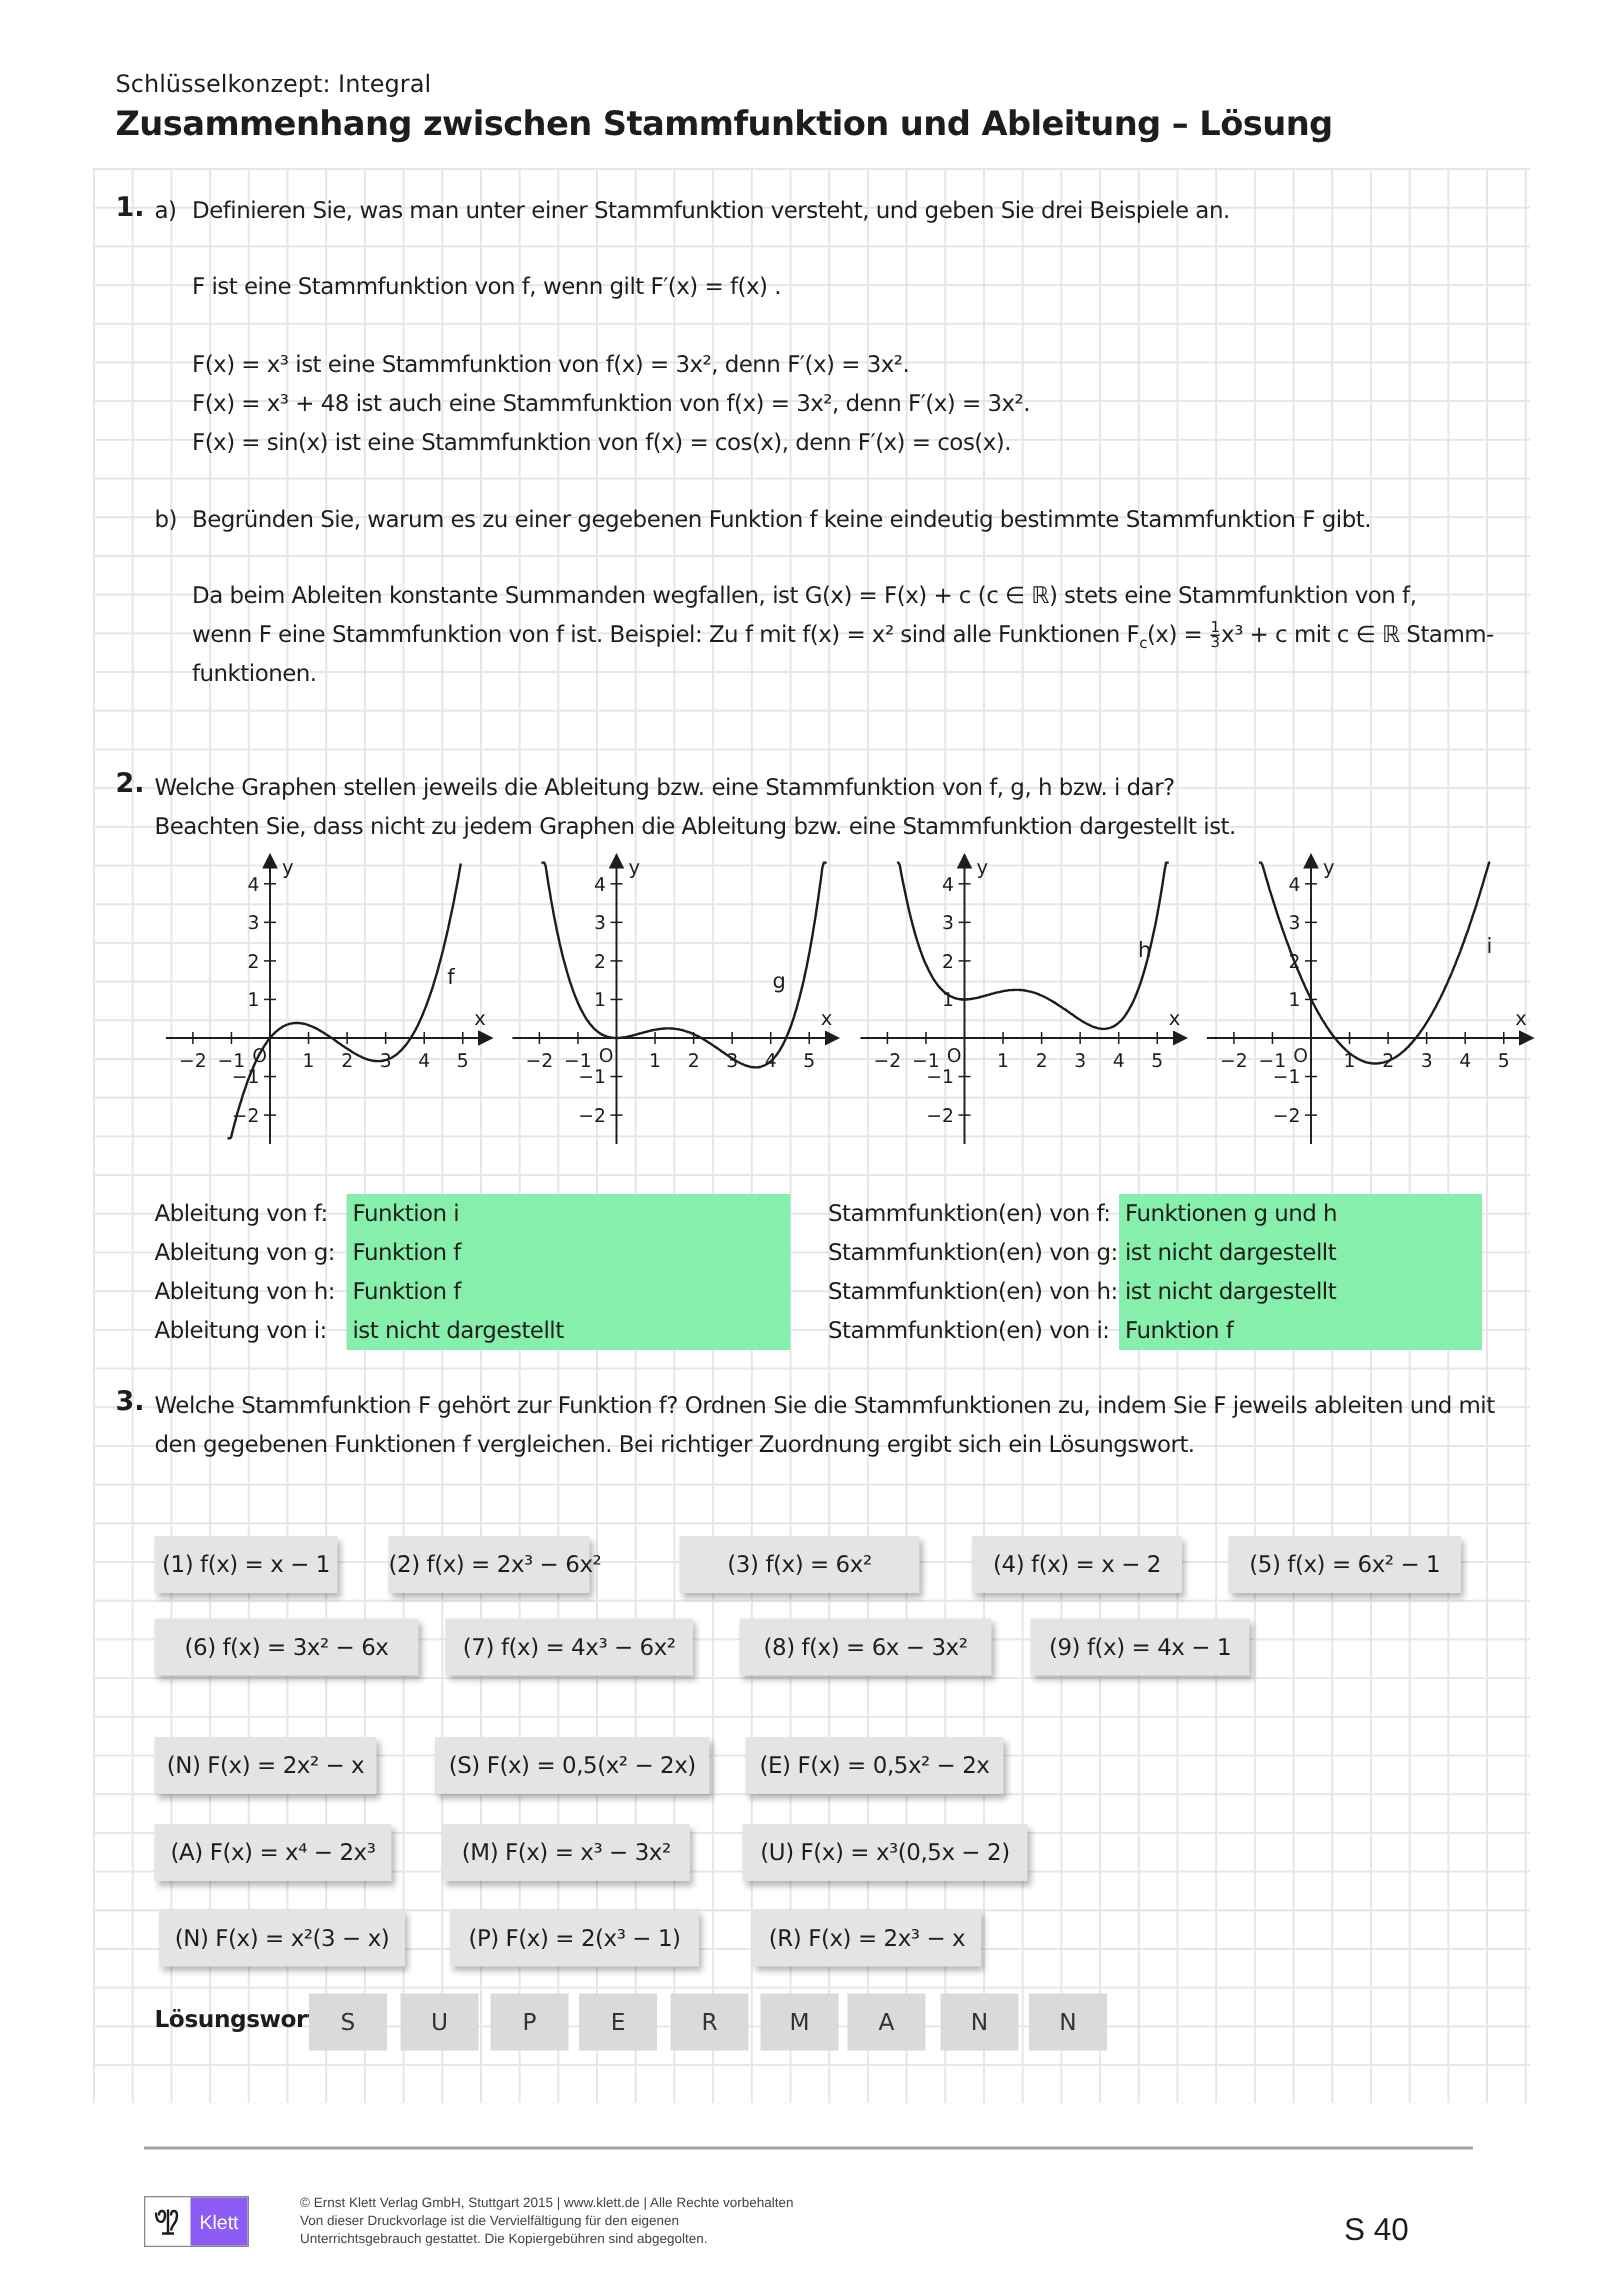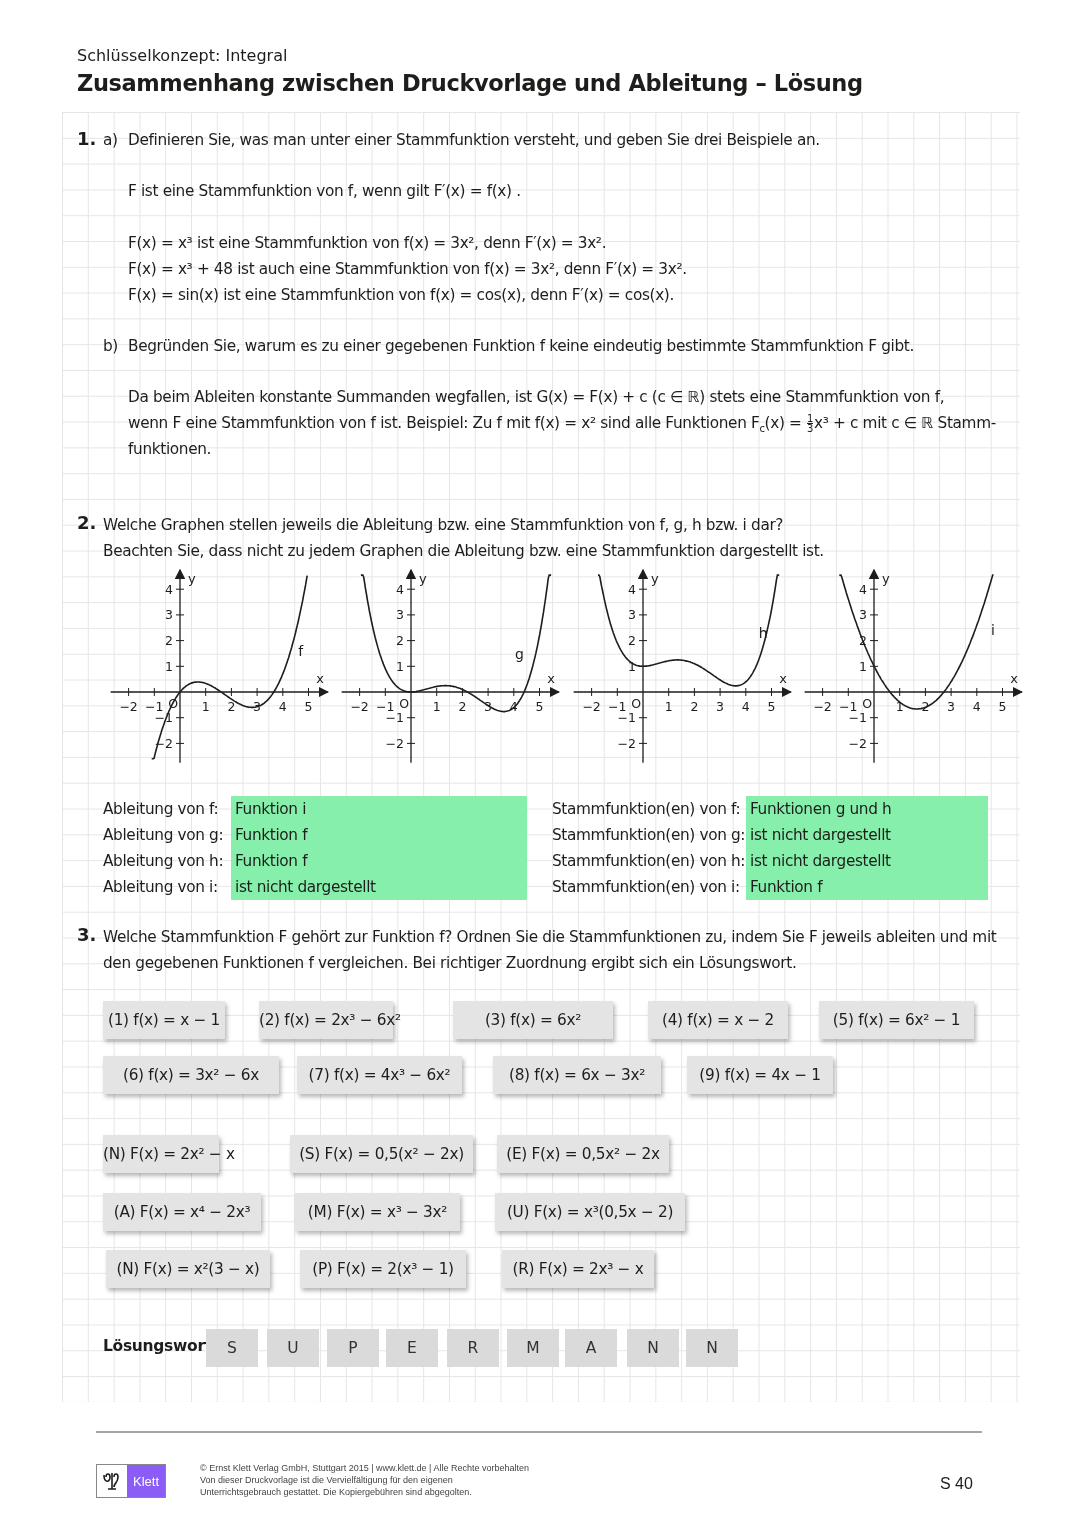--- a/index.html
+++ b/index.html
@@ -28,43 +28,43 @@
 
   .ans-table { position: absolute; font-size: 15.3px; font-family: "DejaVu Sans", sans-serif; letter-spacing: -0.35px; }
   .ans-row { position: absolute; height: 26px; line-height: 26px; white-space: nowrap; }
   .ans-label { position: absolute; left: 0; top: 0; }
   .ans-fill { position: absolute; top: 0; height: 26px; background: #86efac; padding-left: 4px; }
 
   .card {
     position: absolute; height: 38px; line-height: 38px; background: #e4e4e4;
     box-shadow: 2px 3px 4px rgba(0,0,0,0.28);
     font-size: 15.3px; font-family: "DejaVu Sans", sans-serif; letter-spacing: -0.3px;
-    text-align: center; white-space: nowrap;
+    text-align: center; white-space: nowrap; margin-top: 23px;
   }
 
   .word-label { position: absolute; left: 103px; top: 1337px; font-size: 15.5px; font-weight: bold; font-family: "DejaVu Sans", sans-serif; letter-spacing: -0.3px; }
   .letter { position: absolute; top: 1329px; width: 52px; height: 38px; line-height: 38px; background: #dadada; text-align: center; font-size: 15.5px; font-family: "DejaVu Sans", sans-serif; color: #333; }
 
   .footer-rule { position: absolute; left: 96px; top: 1431px; width: 886px; height: 2px; background: #a5a5a5; }
   .logo { position: absolute; left: 96px; top: 1464px; width: 70px; height: 34px; border: 1px solid #888; display: flex; }
   .logo .mark { width: 30px; height: 100%; background: #fff; display: flex; align-items: center; justify-content: center; }
   .logo .brand { flex: 1; background: #8b5cf6; color: #fff; font-size: 13px; display: flex; align-items: center; justify-content: center; font-family: "Liberation Sans", sans-serif; }
   .copyright { position: absolute; left: 200px; top: 1462px; font-size: 9px; line-height: 12px; color: #444; font-family: "Liberation Sans", sans-serif; white-space: nowrap; }
-  .page-num { position: absolute; left: 940px; top: 1475px; font-size: 16px; font-family: "Liberation Sans", sans-serif; color: #1d1d1b; }
+  .page-num { position: absolute; left: 896px; top: 1475px; font-size: 21px; font-family: "Liberation Sans", sans-serif; color: #1d1d1b; }
 
   svg.graphs { position: absolute; left: 0; top: 0; }
   svg text { font-family: "DejaVu Sans", sans-serif; }
 </style>
 </head>
 <body>
 
 <div class="grid"></div>
 
 <div class="abs kicker">Schlüsselkonzept: Integral</div>
-<div class="abs title">Zusammenhang zwischen Druckvorlage und Ableitung – Lösung</div>
+<div class="abs title">Zusammenhang zwischen Stammfunktion und Ableitung – Lösung</div>
 
 <div class="abs num" style="left:77px; top:128px;">1.</div>
 <div class="abs txt" style="left:103px; top:127px;">a)</div>
 <div class="abs txt" style="left:128px; top:127px;">Definieren Sie, was man unter einer Stammfunktion versteht, und geben Sie drei Beispiele an.</div>
 <div class="abs txt" style="left:128px; top:178px;">F ist eine Stammfunktion von f, wenn gilt  F′(x) = f(x) .</div>
 <div class="abs txt" style="left:128px; top:230px;">F(x) = x³  ist eine Stammfunktion von  f(x) = 3x²,  denn  F′(x) = 3x².</div>
 <div class="abs txt" style="left:128px; top:256px;">F(x) = x³ + 48  ist auch eine Stammfunktion von  f(x) = 3x²,  denn  F′(x) = 3x².</div>
 <div class="abs txt" style="left:128px; top:282px;">F(x) = sin(x)  ist eine Stammfunktion von  f(x) = cos(x),  denn  F′(x) = cos(x).</div>
 
 <div class="abs txt" style="left:103px; top:333px;">b)</div>
@@ -264,21 +264,21 @@
 <div class="card" style="left:259px; top:1001px; width:134px;"><span>(2)</span>&nbsp;<span>f(x) = 2x³ − 6x²</span></div>
 <div class="card" style="left:453px; top:1001px; width:160px;"><span>(3)</span>&nbsp;<span>f(x) = 6x²</span></div>
 <div class="card" style="left:648px; top:1001px; width:140px;"><span>(4)</span>&nbsp;<span>f(x) = x − 2</span></div>
 <div class="card" style="left:819px; top:1001px; width:155px;"><span>(5)</span>&nbsp;<span>f(x) = 6x² − 1</span></div>
 
 <div class="card" style="left:103px; top:1056px; width:176px;"><span>(6)</span>&nbsp;<span>f(x) = 3x² − 6x</span></div>
 <div class="card" style="left:297px; top:1056px; width:165px;"><span>(7)</span>&nbsp;<span>f(x) = 4x³ − 6x²</span></div>
 <div class="card" style="left:493px; top:1056px; width:168px;"><span>(8)</span>&nbsp;<span>f(x) = 6x − 3x²</span></div>
 <div class="card" style="left:687px; top:1056px; width:146px;"><span>(9)</span>&nbsp;<span>f(x) = 4x − 1</span></div>
 
-<div class="card" style="left:103px; top:1135px; width:116px;"><span>(N)</span>&nbsp;<span>F(x) = 2x² − x</span></div>
+<div class="card" style="left:103px; top:1135px; width:148px;"><span>(N)</span>&nbsp;<span>F(x) = 2x² − x</span></div>
 <div class="card" style="left:290px; top:1135px; width:183px;"><span>(S)</span>&nbsp;<span>F(x) = 0,5(x² − 2x)</span></div>
 <div class="card" style="left:497px; top:1135px; width:172px;"><span>(E)</span>&nbsp;<span>F(x) = 0,5x² − 2x</span></div>
 
 <div class="card" style="left:103px; top:1193px; width:158px;"><span>(A)</span>&nbsp;<span>F(x) = x⁴ − 2x³</span></div>
 <div class="card" style="left:295px; top:1193px; width:165px;"><span>(M)</span>&nbsp;<span>F(x) = x³ − 3x²</span></div>
 <div class="card" style="left:495px; top:1193px; width:190px;"><span>(U)</span>&nbsp;<span>F(x) = x³(0,5x − 2)</span></div>
 
 <div class="card" style="left:106px; top:1250px; width:164px;"><span>(N)</span>&nbsp;<span>F(x) = x²(3 − x)</span></div>
 <div class="card" style="left:300px; top:1250px; width:166px;"><span>(P)</span>&nbsp;<span>F(x) = 2(x³ − 1)</span></div>
 <div class="card" style="left:502px; top:1250px; width:152px;"><span>(R)</span>&nbsp;<span>F(x) = 2x³ − x</span></div>

